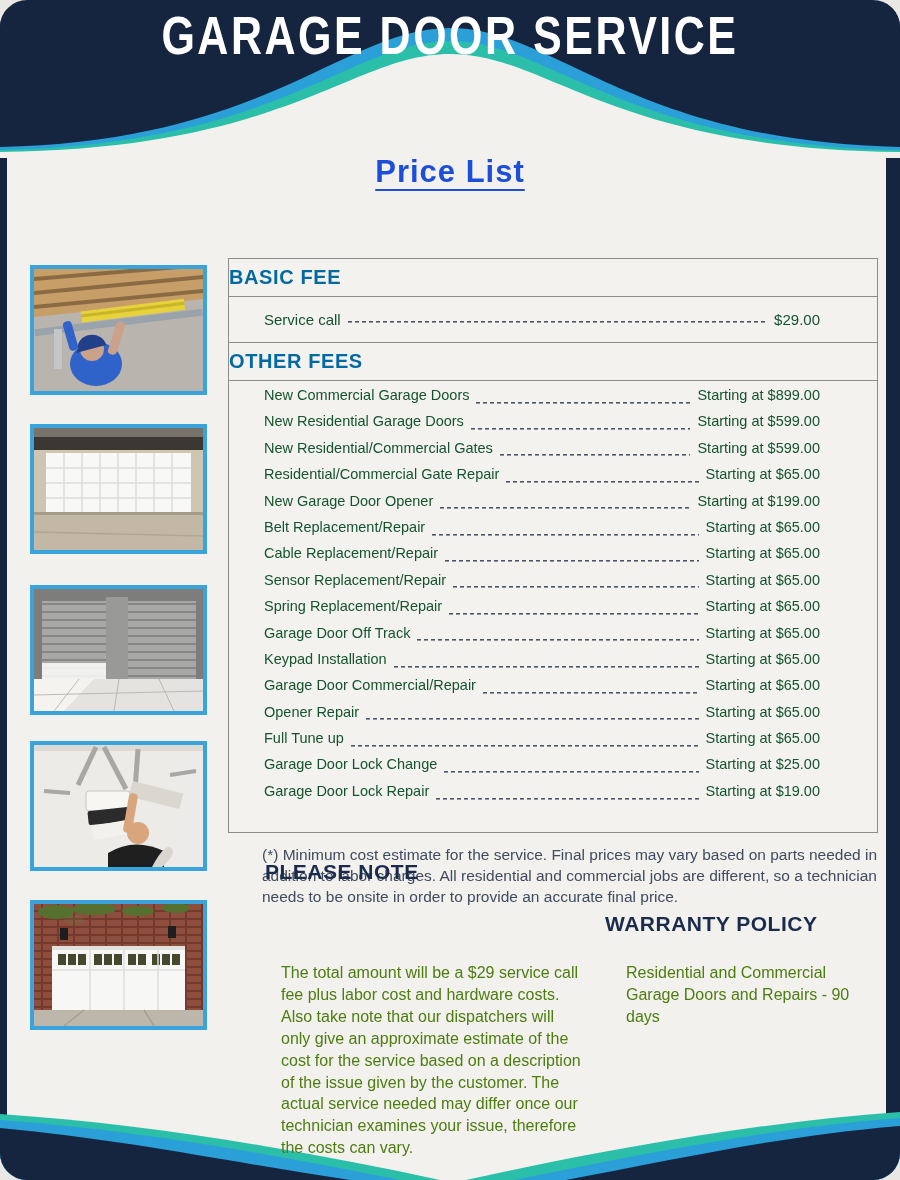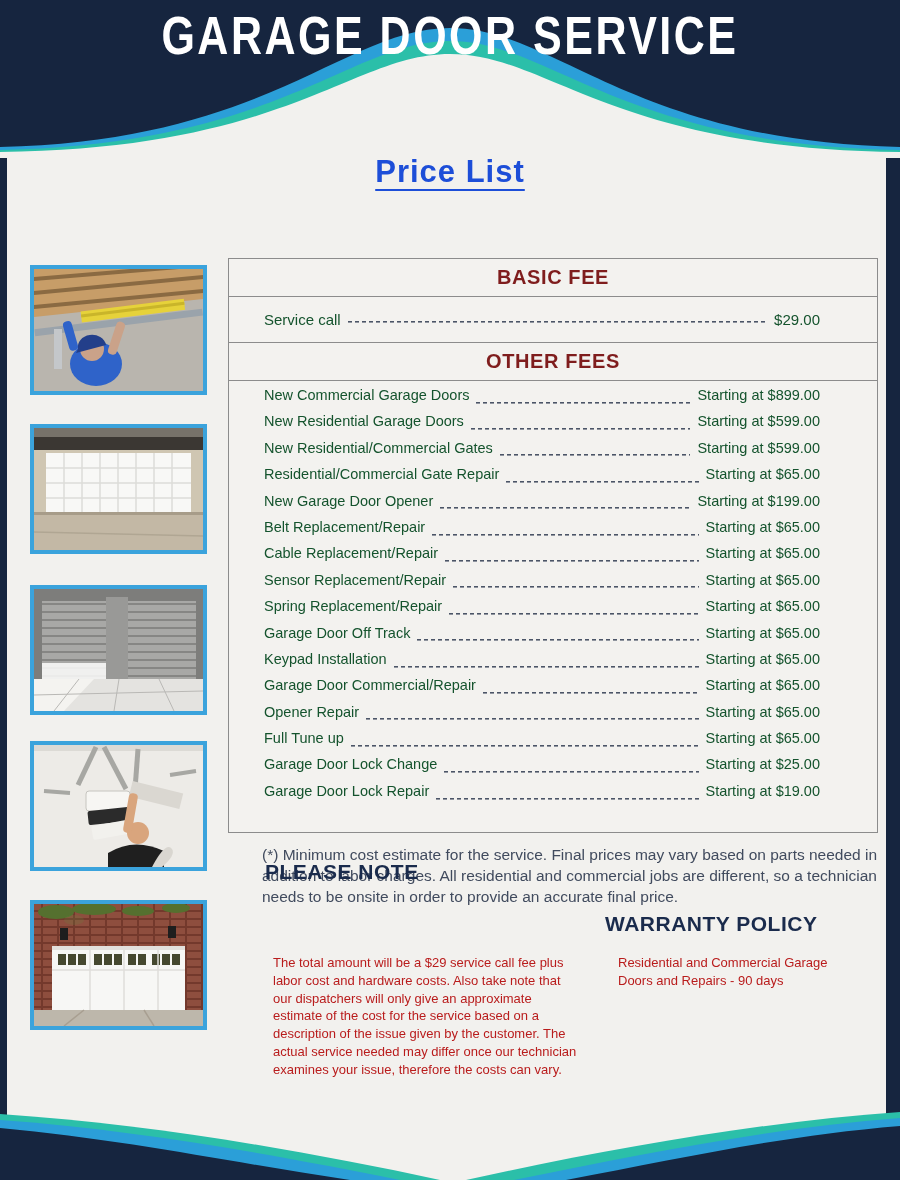--- a/index.html
+++ b/index.html
@@ -1,19 +1,20 @@
 <!DOCTYPE html>
 <html><head>
 <meta charset="utf-8">
 <style>
   html,body{margin:0;padding:0;background:#e9e8e5;}
   .page{
     position:relative;width:900px;height:1180px;margin:0 auto;
     background:#F2F1EE;overflow:hidden;
     font-family:"Liberation Sans","DejaVu Sans",sans-serif;
+    border-radius:27px;
   }
   .side-strip{position:absolute;top:0;bottom:0;background:#16253F;z-index:1;}
   .side-strip.left{left:0;width:7px;}
   .side-strip.right{right:0;width:14px;}
 
   .header{position:absolute;top:0;left:0;width:900px;height:158px;z-index:2;}
   .header-wave{position:absolute;top:0;left:0;width:900px;height:158px;display:block;}
   .banner-title{
     position:absolute;top:6px;left:0;width:100%;margin:0;text-align:center;
     color:#ffffff;font-size:43px;font-weight:bold;letter-spacing:2.5px;
@@ -30,22 +31,22 @@
     position:absolute;left:30px;width:169px;height:122px;margin:0;
     border:4px solid #3BA3DC;background:#d8d5cf;z-index:3;
   }
   .photo svg{display:block;width:169px;height:122px;}
 
   .price-box{
     position:absolute;left:228px;top:258px;width:650px;height:575px;
     border:1px solid #8C8C8C;box-sizing:border-box;z-index:3;background:#F3F2EF;
   }
   .box-heading{
-    height:37px;line-height:37px;text-align:center;font-weight:bold;
-    font-size:20px;color:#7f1d1d;letter-spacing:0.6px;
+    height:37px;line-height:37px;font-weight:bold;
+    font-size:20px;color:#0369a1;letter-spacing:0.6px;
     border-bottom:1px solid #8C8C8C;
   }
   .basic-row-wrap{
     height:45px;border-bottom:1px solid #8C8C8C;
     display:flex;align-items:center;padding:0 57px 0 35px;
   }
   .basic-row-wrap .fee-row{flex:1;height:auto;font-size:15px;}
   .fees{padding:6px 57px 0 35px;}
   .fee-row{
     display:flex;align-items:baseline;height:26.4px;
@@ -63,21 +64,21 @@
     position:absolute;left:262px;top:844px;width:618px;margin:0;
     font-size:15.5px;line-height:1.36;color:#414B5E;z-index:3;
   }
   .note-heading{
     position:absolute;margin:0;font-size:21px;font-weight:bold;
     color:#1A2B4C;letter-spacing:0.5px;z-index:3;
   }
   .note-heading.please{left:265px;top:860px;}
   .note-heading.warranty{left:605px;top:912px;}
   .note-body{
-    position:absolute;margin:8px;font-size:13px;line-height:1.37;color:#b91c1c;z-index:3;
+    position:absolute;margin:16px;font-size:16px;line-height:1.37;color:#4d7c0f;z-index:3;
   }
   .note-body.please{left:265px;top:946px;width:305px;}
   .note-body.warranty{left:610px;top:946px;width:245px;}
 
   .footer-wave{position:absolute;left:0;bottom:0;width:900px;height:78px;display:block;z-index:2;}
 </style>
 </head>
 <body>
 
 <div class="page">

